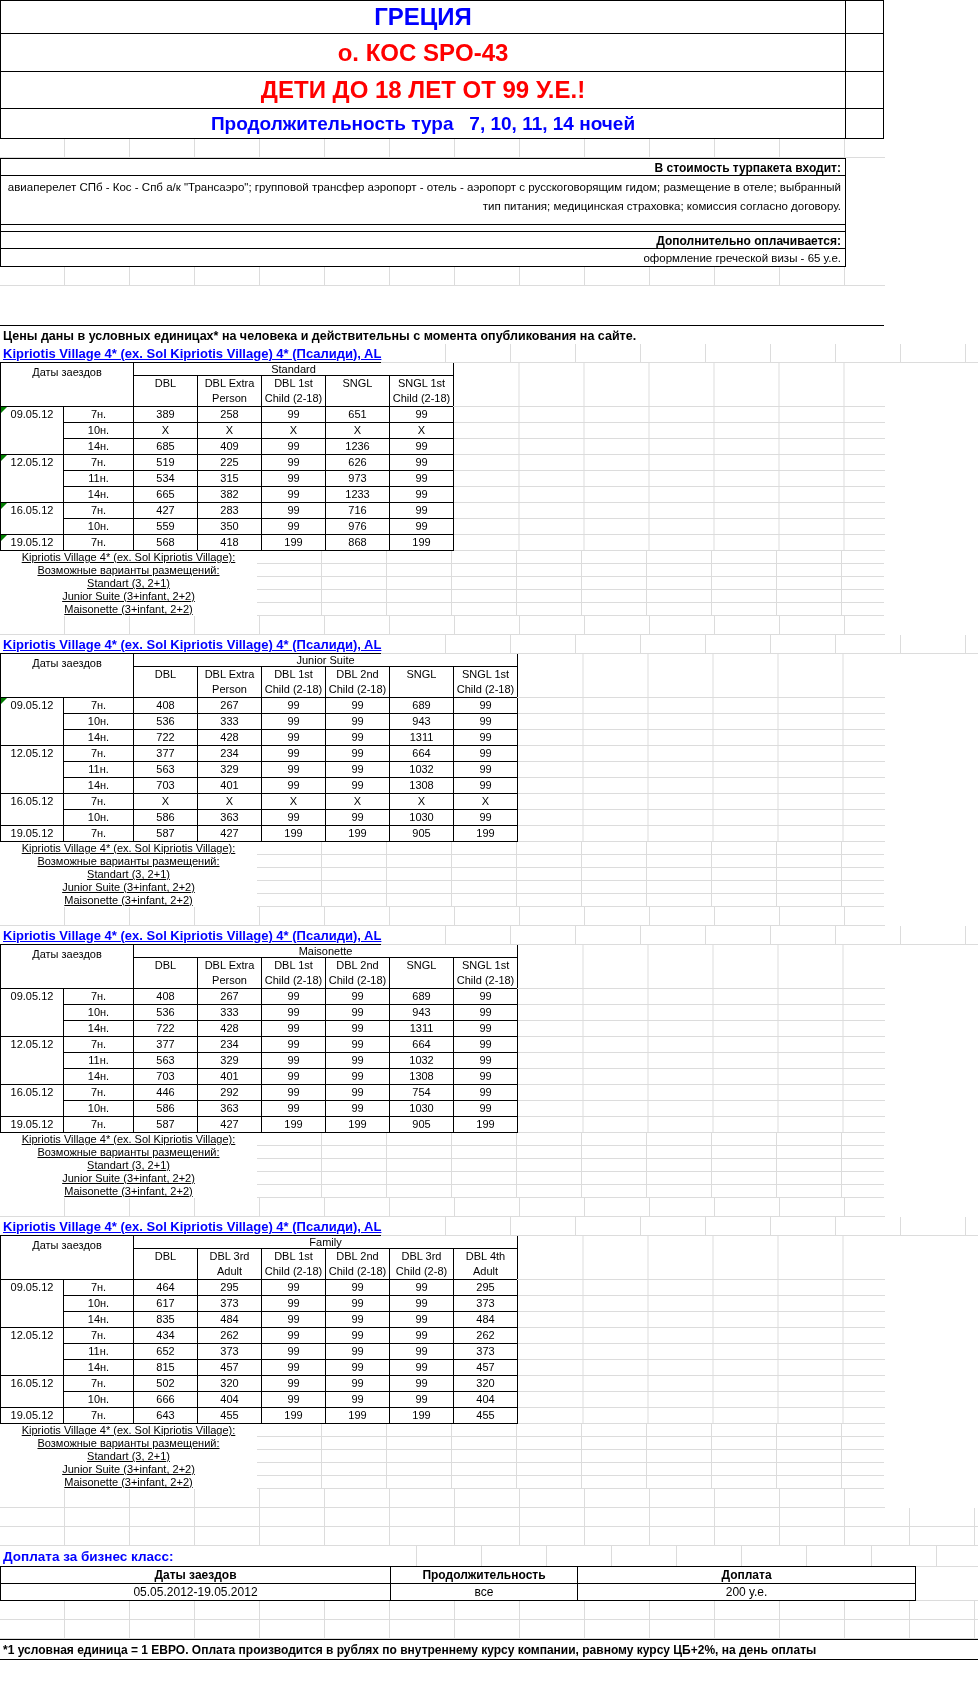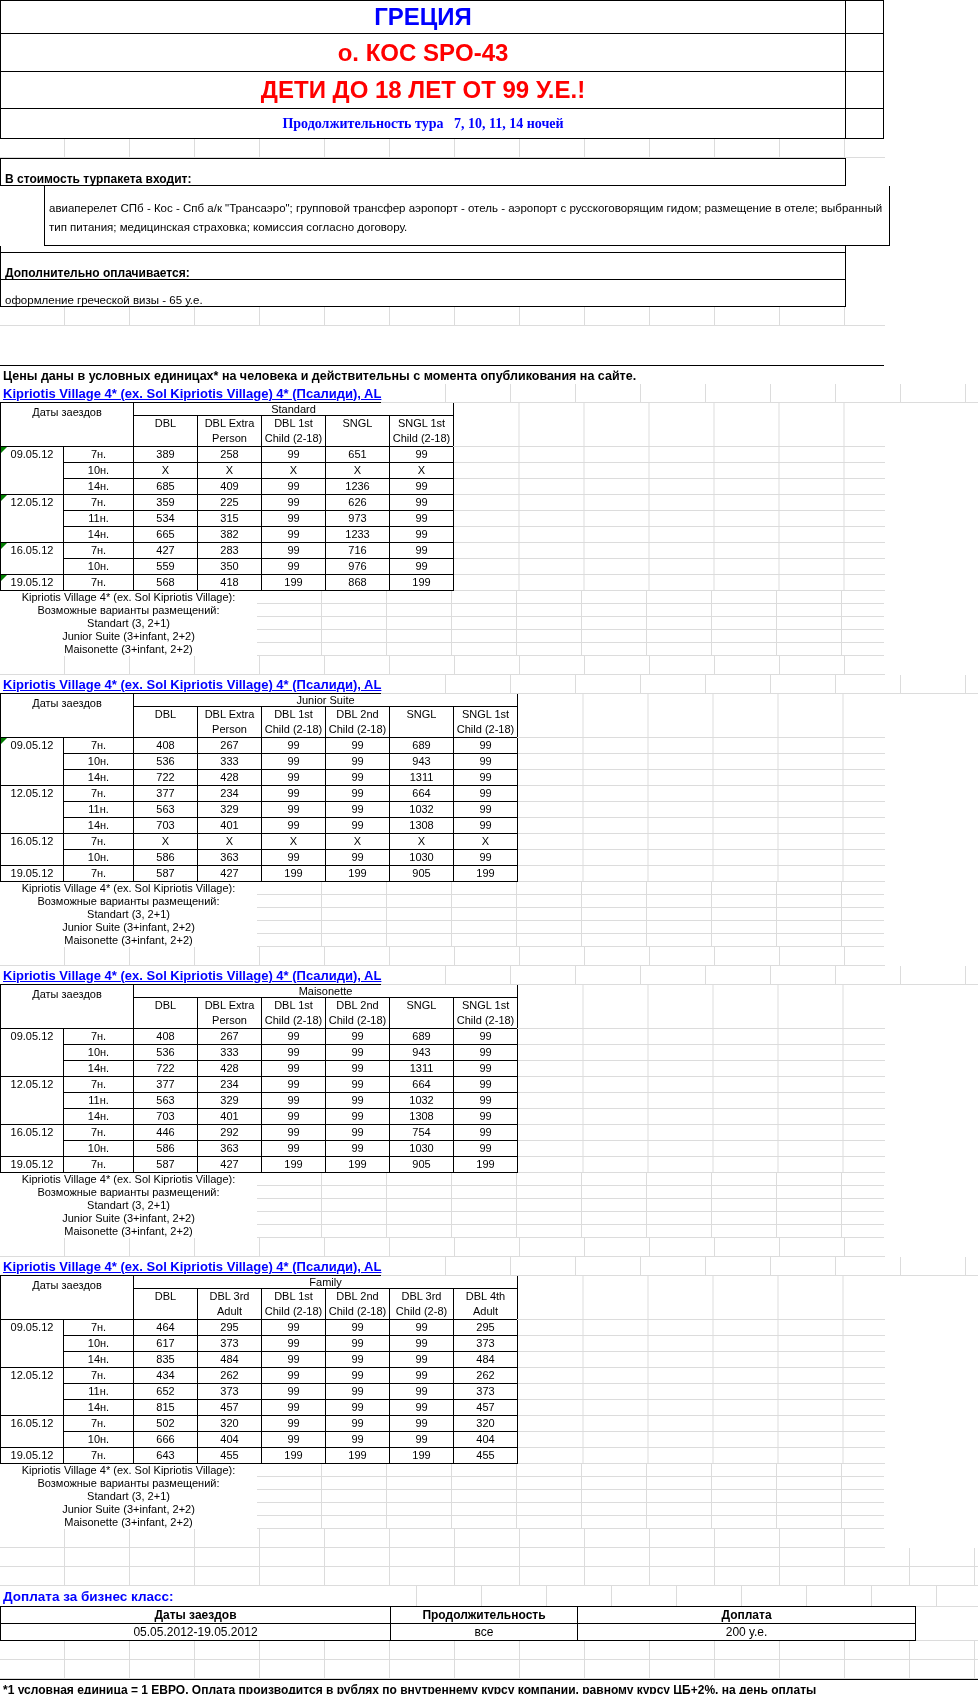--- a/index.html
+++ b/index.html
@@ -12,33 +12,33 @@
   
   .hrow{display:flex;}
   .hcell{box-sizing:border-box;border-right:1px solid #000;border-bottom:1px solid #000;}
   .hmain{width:846px;border-left:1px solid #000;display:flex;align-items:center;justify-content:center;font-weight:bold;white-space:pre;}
   .hside{width:38px;}
   .hrow.first .hcell{border-top:1px solid #000;}
   .h1{height:34px;font-size:24px;color:var(--blue);}
   .h2{height:38px;font-size:24px;color:var(--red);}
   .h3{height:37px;font-size:24px;color:var(--red);}
   .h4{height:31px;font-size:20px;color:var(--blue);}
-  .h5{height:30px;font-size:14px;color:var(--blue);font-family:Liberation Serif, serif;}
+  .h5{height:30px;font-size:19px;color:var(--blue);}
   .h1s{height:34px}.h2s{height:38px}.h3s{height:37px}.h4s{height:31px}.h5s{height:30px}
 
   
   .gridrow{height:18px;width:885px;border-bottom:1px solid var(--grid);
     background-image:repeating-linear-gradient(to right,transparent 0 64px,var(--grid) 64px 65px);}
   .gridrow.wfull{width:978px;}
 
   
-  .box{width:846px;box-sizing:border-box;border-left:1px solid #000;border-right:1px solid #000;border-bottom:1px solid #000;padding:13px 4px;}
+  .box{width:846px;box-sizing:border-box;border-left:1px solid #000;border-right:1px solid #000;border-bottom:1px solid #000;padding:2px 4px;text-align:right;}
   .box.bt{border-top:1px solid #000;}
   .lbl{font-size:12px;font-weight:bold;height:18px;line-height:14px;}
-  .par{font-size:11.5px;line-height:19px;padding-bottom:8px;margin-left:44px;}
+  .par{font-size:11.5px;line-height:19px;padding-bottom:8px;}
   .gap{width:846px;box-sizing:border-box;border-left:1px solid #000;border-right:1px solid #000;height:6px;}
   .plain{font-size:11.5px;height:18px;line-height:15px;}
   .prices-note{width:884px;box-sizing:border-box;border-top:1px solid #000;font-size:12.5px;font-weight:bold;height:19px;line-height:18px;padding:1px 3px;margin-top:39px;}
 
   
   .hotel-title-row{display:flex;height:18px;align-items:center;justify-content:space-between;}
   .hotel-link{font-size:13px;font-weight:bold;color:var(--blue);text-decoration:underline;padding-left:3px;white-space:nowrap;cursor:pointer;}
   .row-ext{flex:1;height:100%;max-width:884px;border-bottom:1px solid var(--grid);
     background-image:repeating-linear-gradient(to right,transparent 0 64px,var(--grid) 64px 65px);}
   .price-table{border-collapse:collapse;table-layout:fixed;width:884px;font-size:11px;}
@@ -46,21 +46,21 @@
   .price-table td.hd{font-weight:normal;}
   .price-table td.dates-hd{vertical-align:top;padding-top:3px;height:16px;}
   .price-table td.colhd{height:30px;line-height:15px;}
   .price-table td.val,.price-table td.nightsc{height:15px;line-height:15px;}
   .price-table td.datec{vertical-align:top;padding-top:1px;position:relative;}
   .price-table td.datec.marker::before{content:"";position:absolute;top:0;left:0;width:0;height:0;
     border-top:6px solid var(--green);border-right:6px solid transparent;}
   .price-table td.ext{border:none;border-bottom:1px solid var(--grid);
     background-image:repeating-linear-gradient(to right,transparent 0 64px,var(--grid) 64px 65px);}
   .notes-row{display:flex;width:884px;}
-  .notes-cell{width:257px;font-size:11px;line-height:13px;text-align:center;padding-top:0;}
+  .notes-cell{width:257px;font-size:11px;line-height:13px;text-align:center;padding-top:0;text-decoration:underline;}
   .notes-ext{flex:1;border-bottom:1px solid var(--grid);
     background-image:repeating-linear-gradient(to bottom,transparent 0 12px,var(--grid) 12px 13px),
                      repeating-linear-gradient(to right,transparent 0 64px,var(--grid) 64px 65px);}
 
   
   .biz-title-row{display:flex;height:20px;align-items:center;}
   .biz-title{font-size:13.5px;font-weight:bold;color:var(--blue);padding-left:3px;white-space:nowrap;width:349px;}
   .biz-wrap{display:flex;width:978px;}
   .biz-table{border-collapse:collapse;table-layout:fixed;width:915px;font-size:12px;}
   .biz-table td{border:1px solid #000;text-align:center;height:16px;line-height:16px;padding:0;}
@@ -174,21 +174,21 @@
             <td class="val">685</td>
             <td class="val">409</td>
             <td class="val">99</td>
             <td class="val">1236</td>
             <td class="val">99</td>
             <td class="ext"></td>
           </tr>
           <tr>
             <td class="datec marker" rowspan="3">12.05.12</td>
             <td class="nightsc">7н.</td>
-            <td class="val">359</td>
+            <td class="val">519</td>
             <td class="val">225</td>
             <td class="val">99</td>
             <td class="val">626</td>
             <td class="val">99</td>
             <td class="ext"></td>
           </tr>
           <tr>
             <td class="nightsc">11н.</td>
             <td class="val">534</td>
             <td class="val">315</td>

